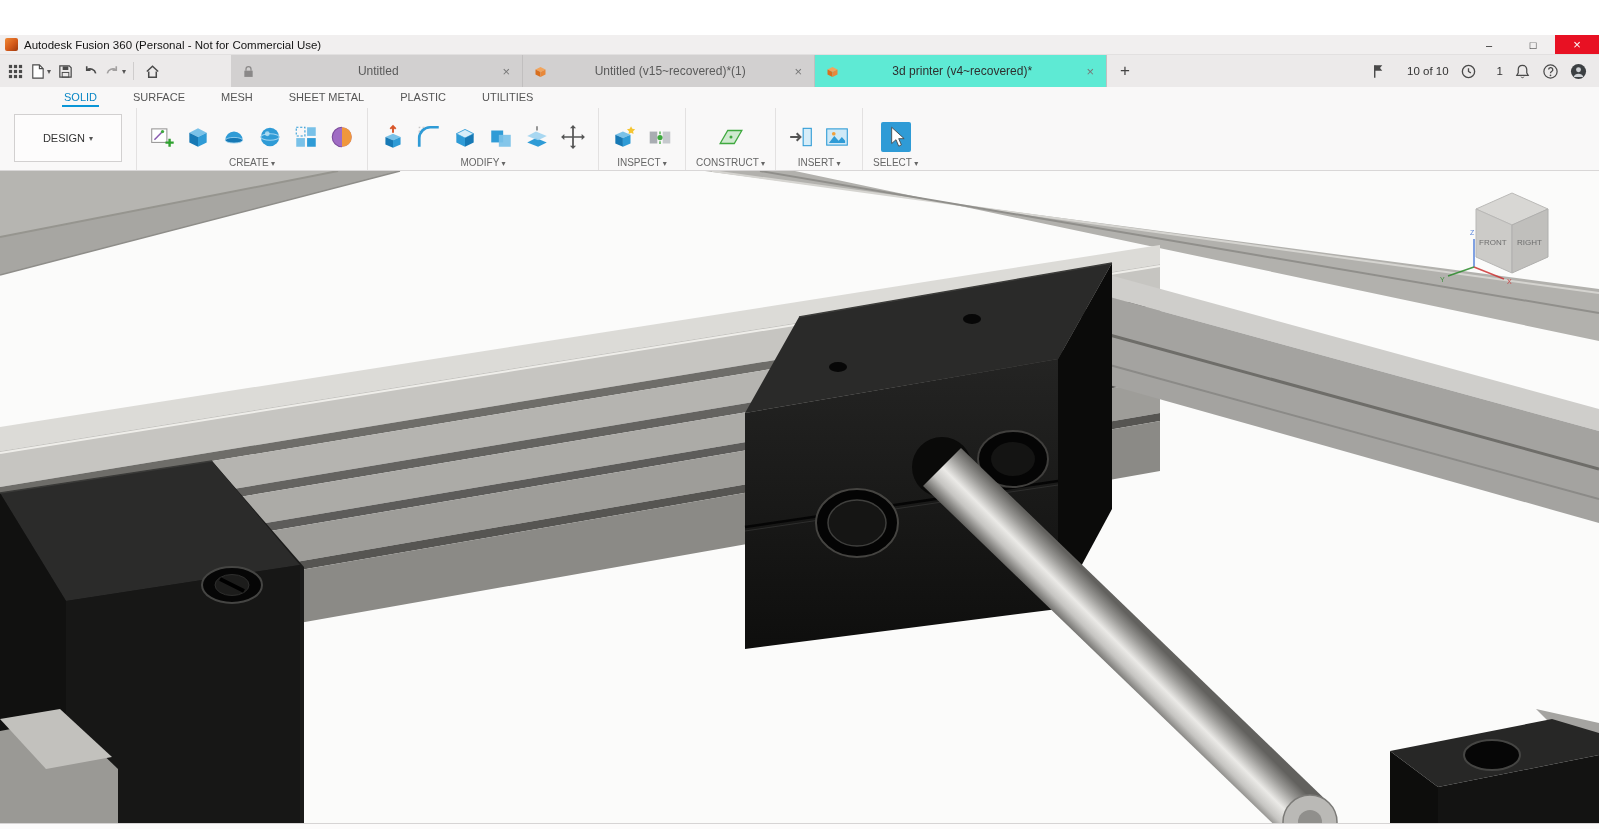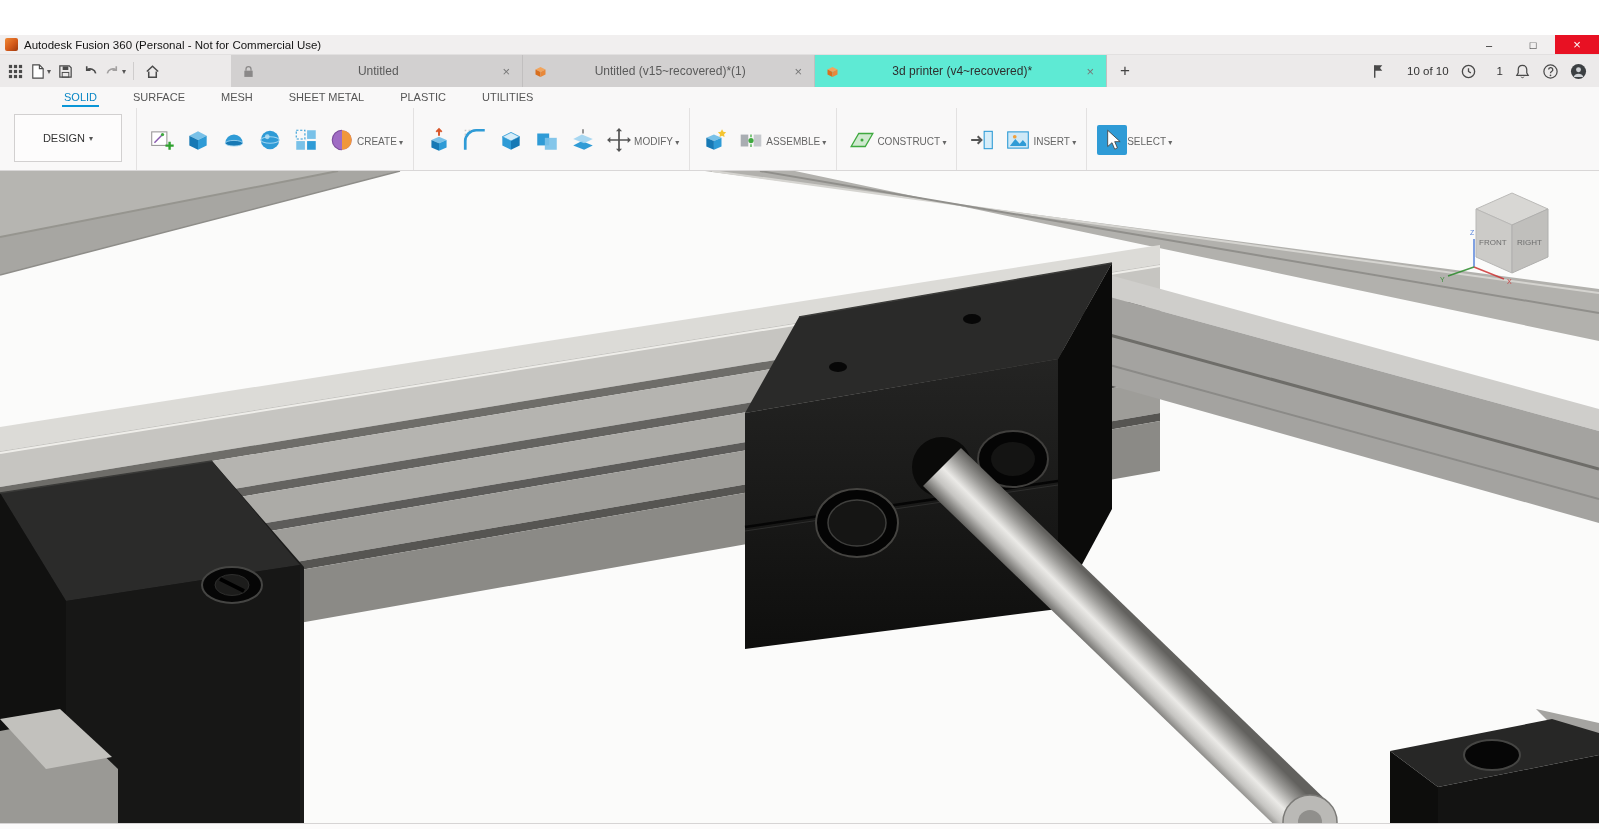--- a/index.html
+++ b/index.html
@@ -43,22 +43,22 @@
   .ribbon { background:#f9f8f8; border-bottom:1px solid #d9d7d7; }
   .ribbon-tabs { display:flex; gap:32px; padding-left:62px; height:21px;
     align-items:center; font-size:11px; color:#555; }
   .ribbon-tab { padding:2px 2px 2px; border-bottom:2.5px solid transparent; }
   .ribbon-tab.active { color:#0a87c5; border-bottom-color:#0a96d7; }
   .ribbon-body { display:flex; align-items:stretch; height:62px; }
   .design-box { margin:6px 14px 8px 14px; width:108px; border:1px solid #d2d0d0;
     background:#fdfcfc; display:flex; align-items:center; justify-content:center;
     font-size:11px; color:#333; }
   .design-box::after { content:" ▾"; font-size:8px; color:#555; margin-left:4px; }
-  .group { display:flex; align-items:center; padding:4px 10px 2px;
-    border-left:1px solid #e3e1e1; }
+  .group { display:flex; flex-direction:column; align-items:center; padding:4px 10px 2px;
+    border-left:1px solid #e3e1e1;justify-content:flex-end; }
   .tools { display:flex; align-items:center; gap:6px; min-height:34px; }
   .tool { width:30px; height:30px; display:flex; align-items:center; justify-content:center; }
   .tool svg { width:26px; height:26px; }
   .tool.select-highlight { background:#2f9bd6; border-radius:2px; }
   .group-label { margin-top:3px; font-size:10px; color:#666; white-space:nowrap; }
   .group-label::after { content:" ▾"; font-size:8px; }
 
   
   .viewport { position:relative; height:652px; background:#fbfbfa; overflow:hidden; }
   .scene { position:absolute; inset:0; width:100%; height:100%; }
@@ -340,21 +340,21 @@
             </div>
             <div class="tool">
               <svg viewBox="0 0 24 24">
                 <rect x="2.5" y="7" width="7" height="11" fill="#a9adb2"></rect>
                 <rect x="14.5" y="7" width="7" height="11" fill="#c6c9cd"></rect>
                 <circle cx="12" cy="12.5" r="2.4" fill="#3fa93f"></circle>
                 <path d="M12 7v2.5M12 16v2.5" stroke="#3fa93f" stroke-width="1.2"></path>
               </svg>
             </div>
           </div>
-          <div class="group-label">ASSEMBLE</div>
+          <div class="group-label">INSPECT</div>
         </div>
         <div class="group">
           <div class="tools">
             <div class="tool">
               <svg viewBox="0 0 24 24">
                 <polygon points="2,18 9,6 22,6 15,18" fill="#cfe9cf" stroke="#3fa93f" stroke-width="1.2"></polygon>
                 <circle cx="12" cy="12" r="1.4" fill="#3fa93f"></circle>
               </svg>
             </div>
           </div>

